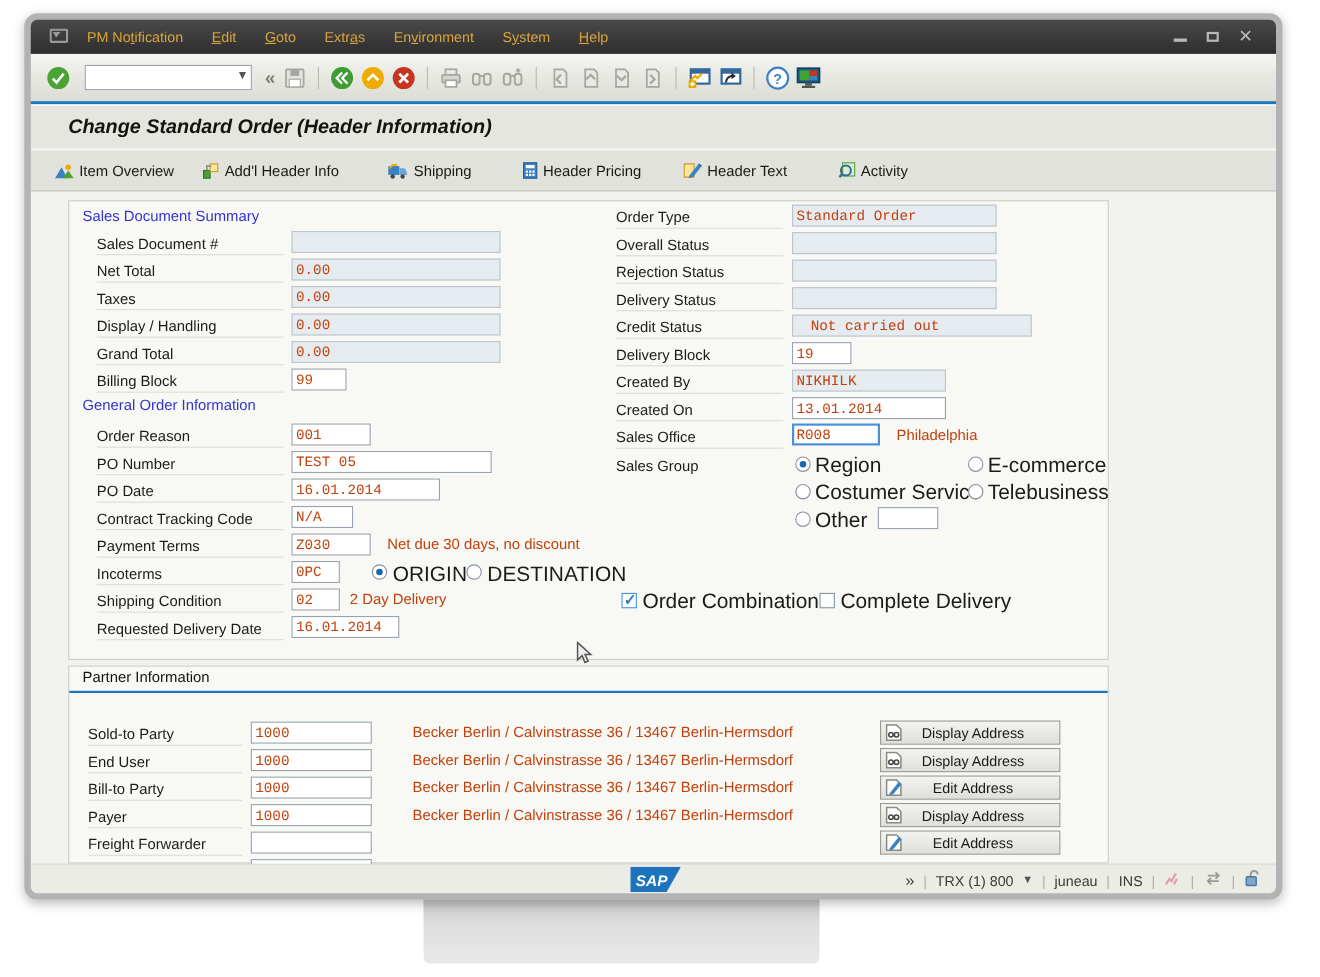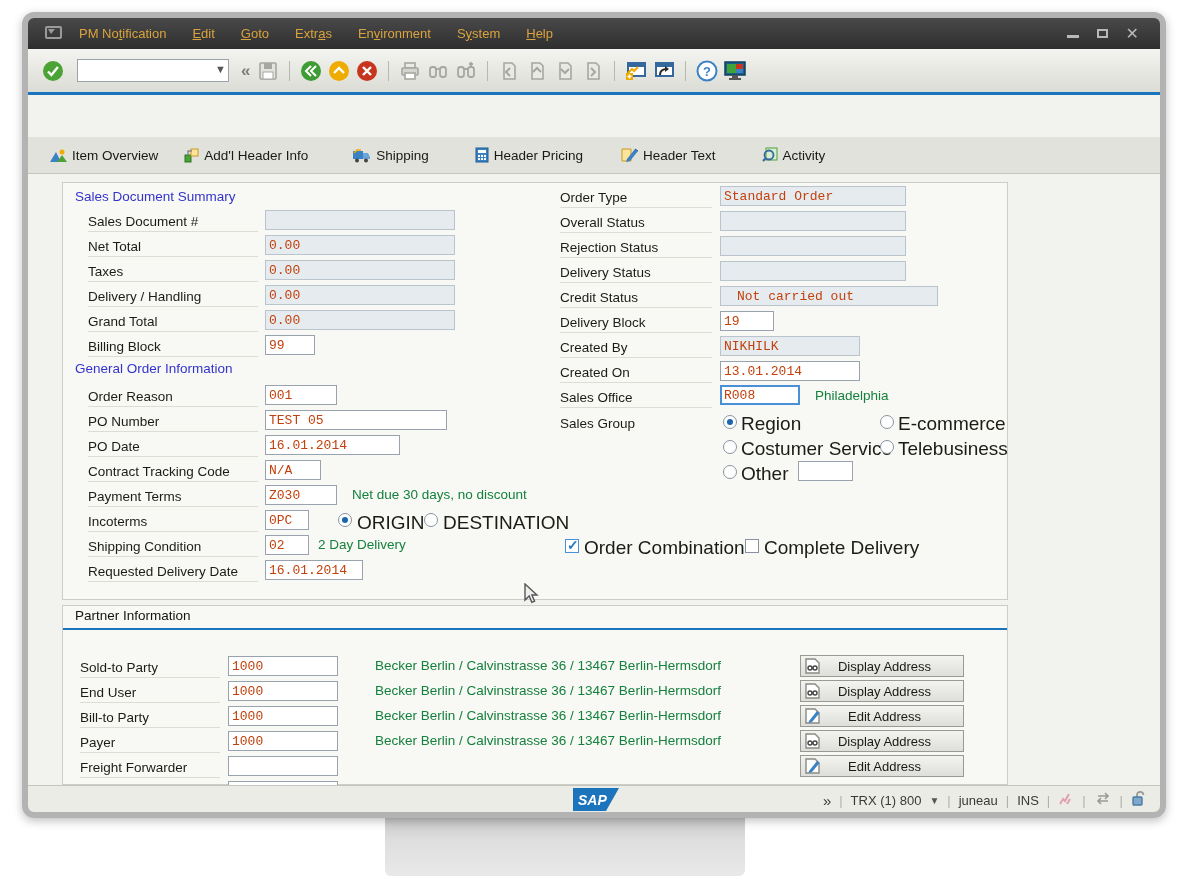--- a/index.html
+++ b/index.html
@@ -45,21 +45,21 @@
   
   .panel { position:absolute; background:#f8f8f5; border:1px solid #cdcdc7; z-index:1; }
   #panel1 { left:62px; top:182px; width:946px; height:418px; }
   #panel2 { left:62px; top:605px; width:946px; height:180px; }
   .blue-rule { position:absolute; left:63px; top:628px; width:944px; height:2px; background:#1a75bc; z-index:2; }
 
   .sect-head { position:absolute; font-size:13.5px; color:#3434cc; z-index:3; white-space:nowrap; }
   .sect-head.dark { color:#14140f; }
   .lbl { position:absolute; font-size:13.5px; color:#1c1c16; height:20px; line-height:20px;
          border-bottom:1px solid #ddddd5; z-index:3; white-space:nowrap; }
-  .note { position:absolute; font-size:13.5px; color:#15803d; height:20px; line-height:20px; z-index:3; white-space:nowrap; }
+  .note { position:absolute; font-size:13.5px; color:#c2410c; height:20px; line-height:20px; z-index:3; white-space:nowrap; }
   .fld { position:absolute; height:20px; border:1px solid #98a3ae; background:#fff; z-index:3;
          font:13px "Liberation Mono",monospace; color:#c2410c; padding:0 3px; }
   .fld.ro { background:#e6ebef; border-color:#bac4cc; }
   .fld.focus { border:2px solid #4a90d9; padding:0 2px; }
 
   .radio { position:absolute; width:14px; height:14px; border:1px solid #8794a0; border-radius:50%; background:#fff; z-index:3; }
   .radio.sel::after { content:''; position:absolute; left:3px; top:3px; width:6px; height:6px; border-radius:50%; background:#1b66b0; }
   .cb { position:absolute; width:14px; height:14px; border:1px solid #8794a0; background:#fff; z-index:3; }
   .cb.checked { border-color:#4a90d9; }
   .cb.checked::after { content:'\2713'; position:absolute; left:1px; top:-3px; color:#2a7ac0; font-size:14px; font-weight:bold; }
@@ -224,20 +224,23 @@
           <rect x="4" y="4" width="9" height="9" fill="#3fa33a"></rect>
           <rect x="13" y="4" width="7" height="5" fill="#c8351f"></rect>
           <rect x="13" y="9" width="7" height="4" fill="#3b82c4"></rect>
           <rect x="9" y="15" width="6" height="3" fill="#555"></rect>
           <rect x="6" y="18" width="12" height="2" fill="#555"></rect>
         </svg>
     </span>
   </div>
   <div id="blueline"></div>
 
+  <div id="titlebar">
+    <span id="title">Change Standard Order (Header Information)</span>
+  </div>
 
   <div id="apptoolbar">
     <span class="appbtn" style="margin-left:23px">
       <svg width="17" height="15" viewBox="0 0 17 15">
           <circle cx="12" cy="4" r="2.5" fill="#f0ab00"></circle>
           <path d="M0 14L6 4l5 10z" fill="#3b82c4"></path>
           <path d="M7 14l5-7 5 7z" fill="#4ca335"></path>
         </svg>
       <span>Item Overview</span>
     </span>
@@ -294,21 +297,21 @@
   <div id="panel2" class="panel"></div>
   <div class="blue-rule"></div>
 
   <span class="sect-head" style="left:75px;top:189px">Sales Document Summary</span>
   <span class="lbl" style="left:88px;top:212px;width:170px">Sales Document #</span>
   <input class="fld ro" style="left: 265px; top: 210px; width: 190px;" readonly="" value="">
   <span class="lbl" style="left:88px;top:237px;width:170px">Net Total</span>
   <input class="fld ro" style="left: 265px; top: 235px; width: 190px;" readonly="" value="0.00">
   <span class="lbl" style="left:88px;top:262px;width:170px">Taxes</span>
   <input class="fld ro" style="left: 265px; top: 260px; width: 190px;" readonly="" value="0.00">
-  <span class="lbl" style="left:88px;top:287px;width:170px">Delivery / Handling</span>
+  <span class="lbl" style="left:88px;top:287px;width:170px">Display / Handling</span>
   <input class="fld ro" style="left: 265px; top: 285px; width: 190px;" readonly="" value="0.00">
   <span class="lbl" style="left:88px;top:312px;width:170px">Grand Total</span>
   <input class="fld ro" style="left: 265px; top: 310px; width: 190px;" readonly="" value="0.00">
   <span class="lbl" style="left:88px;top:337px;width:170px">Billing Block</span>
   <input class="fld" style="left: 265px; top: 335px; width: 50px;" value="99">
 
   <span class="sect-head" style="left:75px;top:361px">General Order Information</span>
   <span class="lbl" style="left:88px;top:387px;width:170px">Order Reason</span>
   <input class="fld" style="left: 265px; top: 385px; width: 72px;" value="001">
   <span class="lbl" style="left:88px;top:412px;width:170px">PO Number</span>

